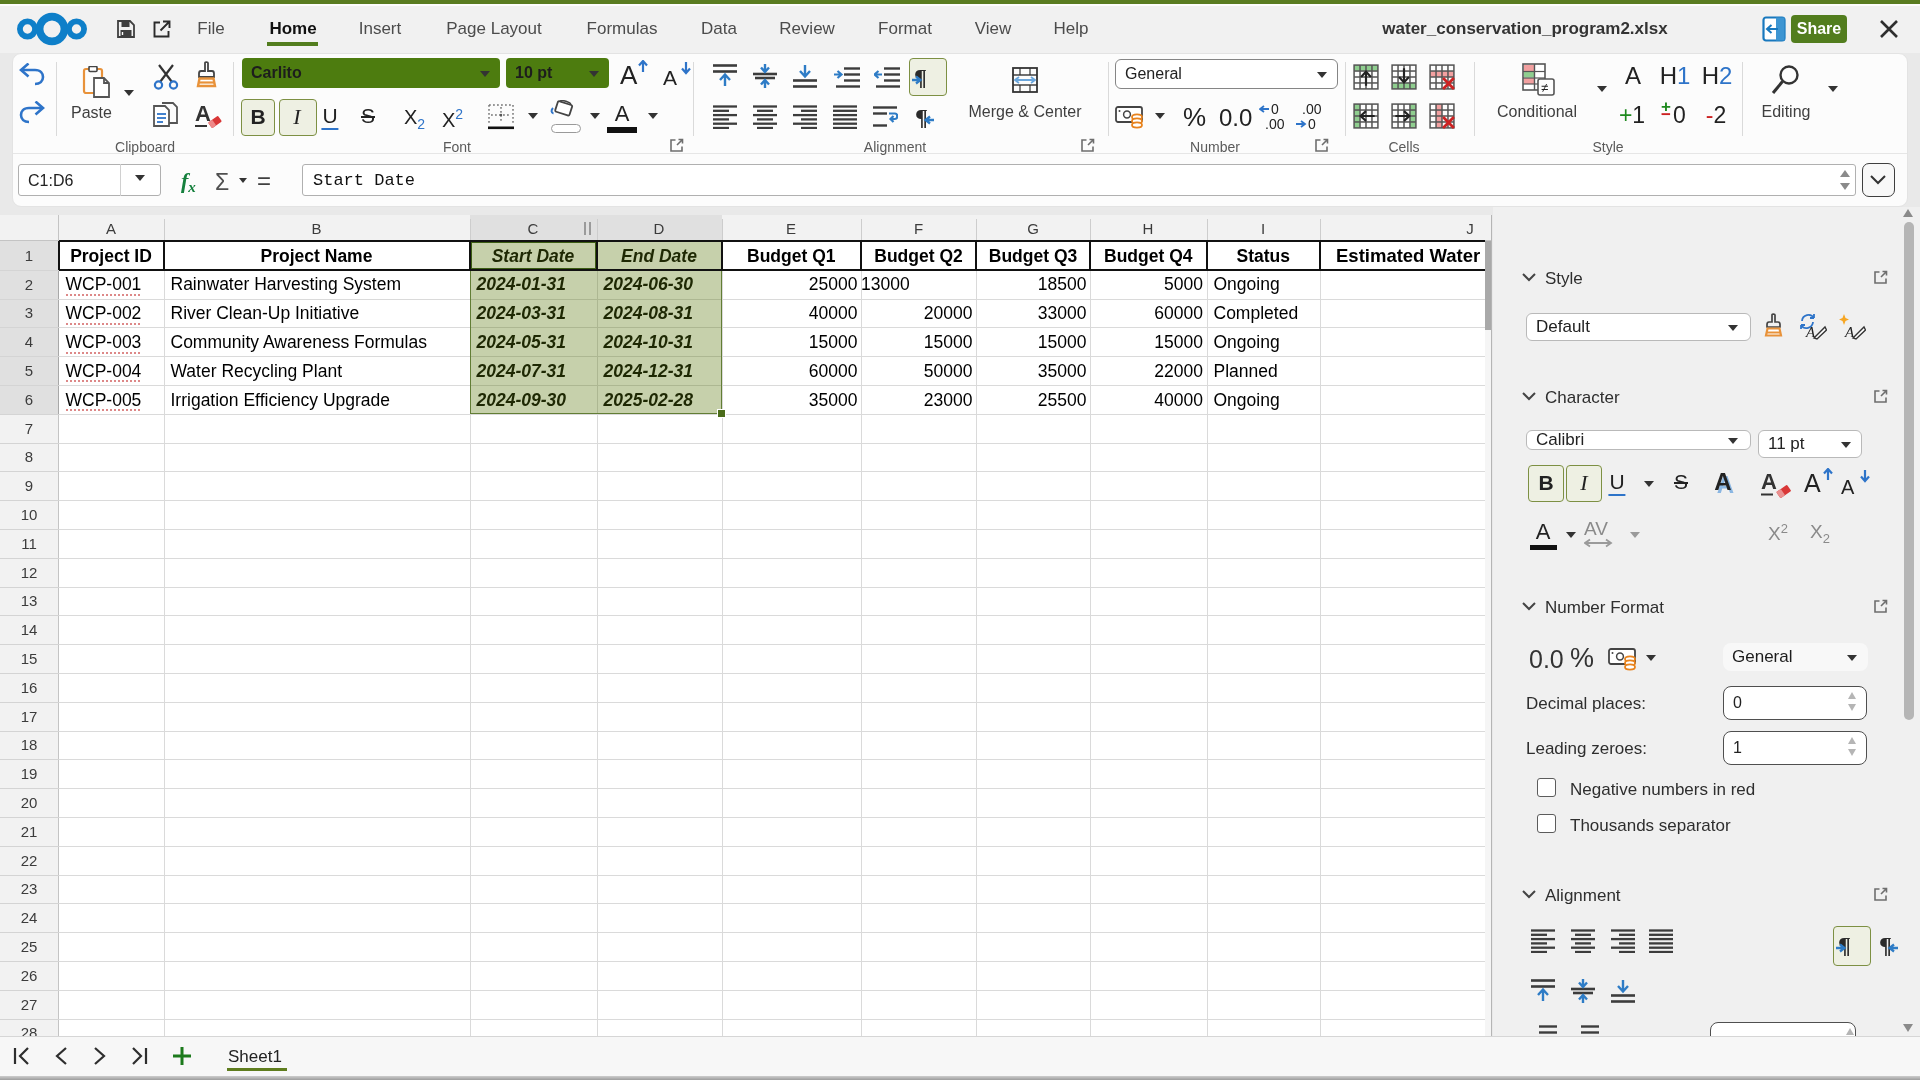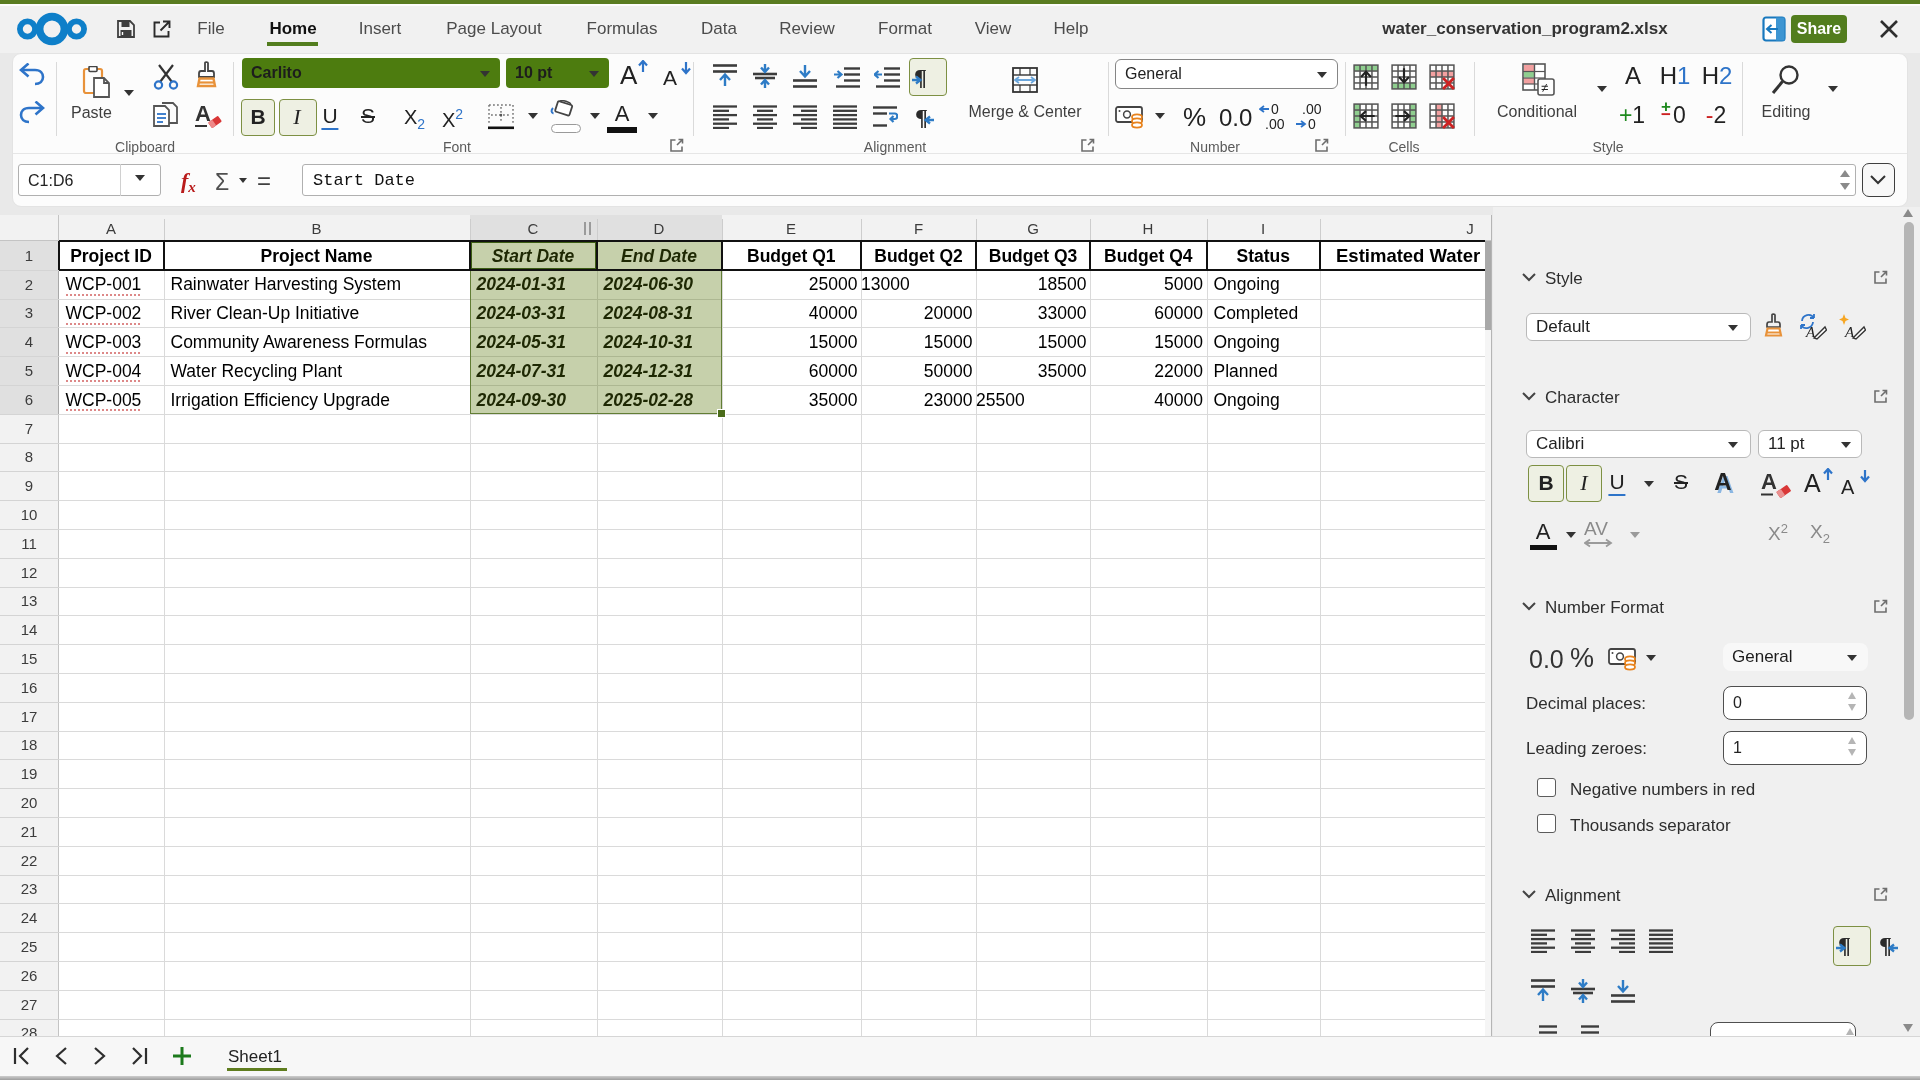--- a/index.html
+++ b/index.html
@@ -414,21 +414,21 @@
 <svg class="ic" style="left:1770px;top:64px" width="32" height="34" viewBox="0 0 32 34">
 <circle cx="19" cy="11" r="8.5" fill="none" stroke="#333" stroke-width="2.4"></circle>
 <line x1="12.5" y1="17.5" x2="3" y2="29" stroke="#333" stroke-width="3"></line>
   </svg>
 <div class="abs" style="left:1786px;top:103px;transform:translateX(-50%);font-size:16px;color:#3f3f3f">Editing</div>
 <div class="tri abs" style="left:1828px;top:86px"></div>
 <div class="abs" style="left:18px;top:164px;width:143px;height:32px;background:#fff;border:1px solid #b0b0b0;border-radius:3px"></div>
 <div class="abs" style="left:28px;top:172px;font-size:16px;color:#222">C1:D6</div>
 <div class="abs" style="left:120px;top:164px;width:1px;height:32px;background:#d0d0d0"></div>
 <div class="tri abs" style="left:135px;top:175px"></div>
-<div class="abs" style="left:181px;top:168px;font-size:22px;font-style:italic;font-weight:700;color:#b91c1c;font-family:'Liberation Serif',serif">f<span style="font-size:15px;vertical-align:-4px">x</span></div>
+<div class="abs" style="left:181px;top:168px;font-size:22px;font-style:italic;font-weight:700;color:#15803d;font-family:'Liberation Serif',serif">f<span style="font-size:15px;vertical-align:-4px">x</span></div>
 <div class="abs" style="left:215px;top:169px;font-size:23px;color:#4f4f4f">Σ</div>
 <div class="tri abs" style="left:239px;top:178px;border-left-width:4px;border-right-width:4px;border-top-width:5px"></div>
 <div class="abs" style="left:257px;top:167px;font-size:24px;color:#3f3f3f">=</div>
 <div class="abs" style="left:302px;top:164px;width:1554px;height:32px;background:#fff;border:1px solid #b0b0b0;border-radius:3px"></div>
 <div class="abs" style="left:313px;top:171px;font-size:17px;color:#111;font-family:'Liberation Mono',monospace">Start Date</div>
 <div class="tri abs" style="left:1840px;top:170px;border-top:none;border-bottom:7px solid #8a8a8a;border-left-width:5.5px;border-right-width:5.5px"></div>
 <div class="tri abs" style="left:1840px;top:183px;border-top-width:7px;border-left-width:5.5px;border-right-width:5.5px;border-top-color:#8a8a8a"></div>
 <div class="abs" style="left:1862px;top:163px;width:33px;height:34px;background:#f8f8f8;border:1.8px solid #3f3f3f;border-radius:7px"></div>
 <svg class="ic" style="left:1869px;top:174px" width="18" height="12" viewBox="0 0 18 12">
 <path d="M2 2 L9 9 L16 2" fill="none" stroke="#333" stroke-width="2"></path>
@@ -603,21 +603,21 @@
 <div class="cell" style="top:145.8px;font-size:17.5px;left:976px;width:110.5px;text-align:right;">35000</div>
 <div class="cell" style="top:145.8px;font-size:17.5px;left:1090px;width:113.0px;text-align:right;">22000</div>
 <div class="cell" style="top:145.8px;font-size:17.5px;left:1213.5px;">Planned</div>
 <div class="cell" style="top:174.6px;font-size:17.5px;left:65.5px;">WCP-005</div>
 <div class="abs" style="left:66px;top:194.2px;width:76px;height:2px;background:repeating-linear-gradient(90deg,#dd8888 0 2px,transparent 2px 4px)"></div>
 <div class="cell" style="top:174.6px;font-size:17.5px;left:170.5px;">Irrigation Efficiency Upgrade</div>
 <div class="cell" style="top:174.6px;font-size:17.5px;left:476.5px;font-weight:700;font-style:italic;">2024-09-30</div>
 <div class="cell" style="top:174.6px;font-size:17.5px;left:603.5px;font-weight:700;font-style:italic;">2025-02-28</div>
 <div class="cell" style="top:174.6px;font-size:17.5px;left:721.5px;width:136.0px;text-align:right;">35000</div>
 <div class="cell" style="top:174.6px;font-size:17.5px;left:861px;width:111.5px;text-align:right;">23000</div>
-<div class="cell" style="top:174.6px;font-size:17.5px;left:976px;width:110.5px;text-align:left;">25500</div>
+<div class="cell" style="top:174.6px;font-size:17.5px;left:976px;width:110.5px;text-align:right;">25500</div>
 <div class="cell" style="top:174.6px;font-size:17.5px;left:1090px;width:113.0px;text-align:right;">40000</div>
 <div class="cell" style="top:174.6px;font-size:17.5px;left:1213.5px;">Ongoing</div>
 <div class="abs" style="left:469.5px;top:26px;width:252.0px;height:172.8px;background:rgba(87,117,8,0.34)"></div>
 <div class="abs" style="left:469.5px;top:26px;width:252.0px;height:172.8px;border:1.5px solid #627d35"></div>
 <div class="abs" style="left:469.5px;top:26px;width:127.0px;height:28.8px;border:2.5px solid #3c5d13"></div>
 <div class="abs" style="left:717.0px;top:194.3px;width:9px;height:9px;background:#4b6c1a;border:1px solid #fff"></div>
 <div class="abs" style="left:58.5px;top:24.8px;width:1426px;height:2.2px;background:#111"></div>
 <div class="abs" style="left:58.5px;top:53.6px;width:1426px;height:2.2px;background:#111"></div>
 <div class="abs" style="left:57.5px;top:26px;width:2.2px;height:28.8px;background:#111"></div>
 <div class="abs" style="left:162.5px;top:26px;width:2.2px;height:28.8px;background:#111"></div>
@@ -663,21 +663,21 @@
 <text x="7" y="24" font-size="15" font-style="italic" fill="#222" font-family="Liberation Serif">A</text>
 <path d="M15 25 L26 14 L27.5 17 L18 26 Z" fill="#fff" stroke="#333" stroke-width="1.4"></path>
     </svg>
 <svg class="ic" style="left:29px;top:184px" width="14" height="10" viewBox="0 0 14 10">
       <use href="#chev"></use>
     </svg>
     <div class="sechead" style="left:52px;top:181px">Character</div>
     <svg class="ic" style="left:381px;top:182px" width="14" height="14" viewBox="0 0 14 14">
       <use href="#popout"></use>
     </svg>
-<div class="wcombo" style="left:33px;top:223px;width:225px;height:28px;border-radius:6px">
+<div class="wcombo" style="left:33px;top:223px;width:225px;height:20px;border-radius:6px">
       <span class="t" style="font-size:17px">Calibri</span>
       <span class="a tri" style="right:12px"></span>
     </div>
 <div class="wcombo" style="left:265px;top:223px;width:104px;height:28px;border-radius:6px">
       <span class="t" style="font-size:17px">11 pt</span>
       <span class="a tri" style="right:10px"></span>
     </div>
 <div class="toggle" style="left:35px;top:258px;width:36px;height:37px"></div>
 <div class="abs" style="left:53px;top:264px;transform:translateX(-50%);font-size:21px;font-weight:700;color:#222">B</div>
 <div class="toggle" style="left:73px;top:258px;width:36px;height:37px"></div>

